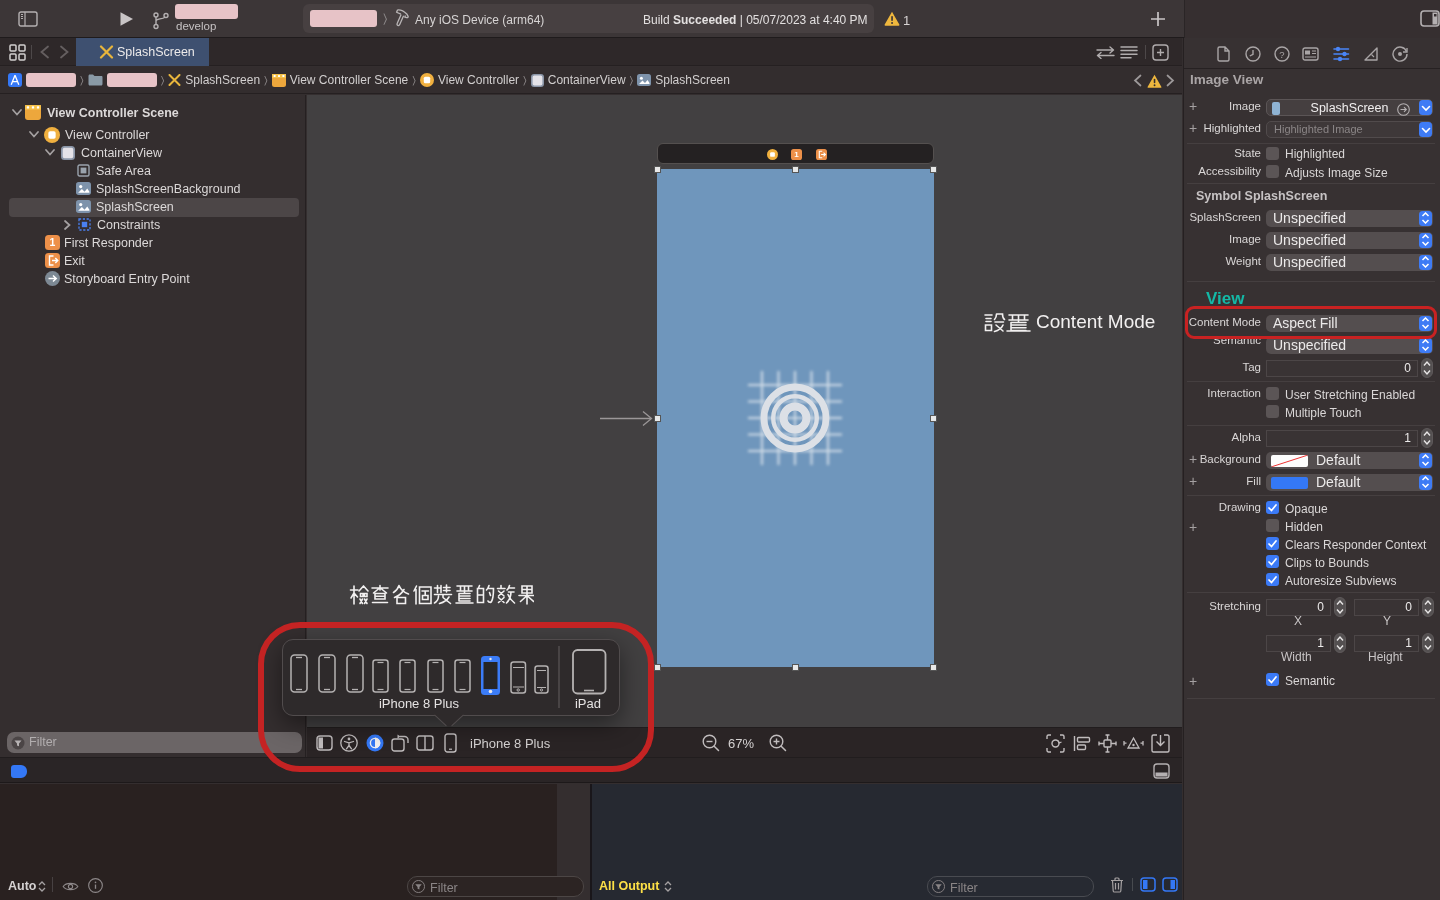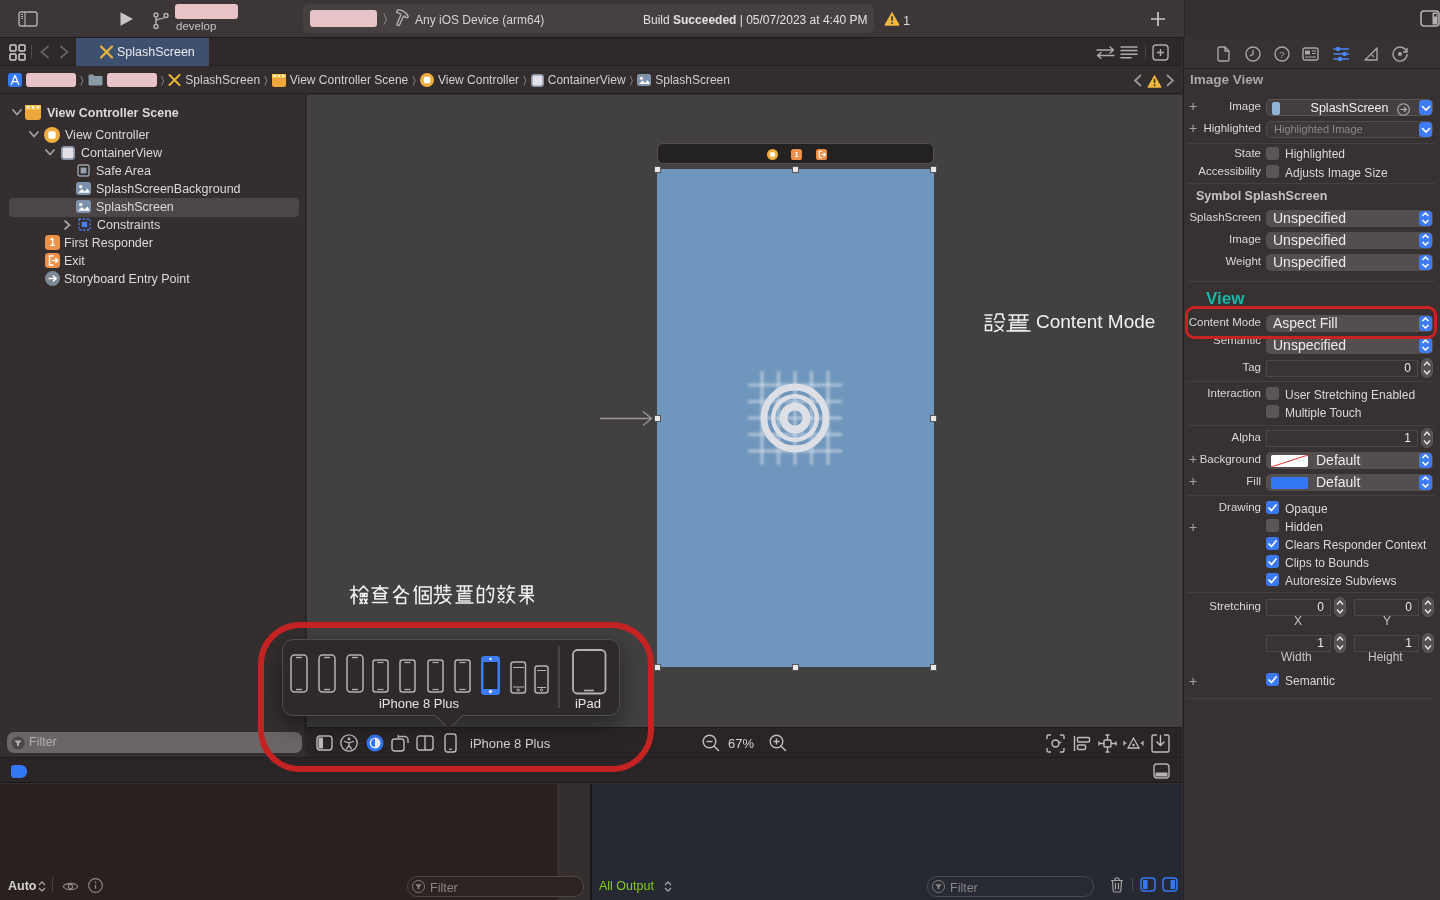--- a/index.html
+++ b/index.html
@@ -439,21 +439,21 @@
     </svg>
     <div class="abs" style="left:407px;top:92px;width:177px;height:21px;border:1px solid #4c4645;border-radius:10px;background:#2c2423">
       <svg class="abs" style="left:4px;top:3px" width="13" height="13" viewBox="0 0 14 14">
           <circle cx="7" cy="7" r="6.5" fill="none" stroke="#8a8586" stroke-width="1"></circle>
           <path d="M3.5 4.5 H10.5 L8 7.5 V10.2 L6 9.4 V7.5 Z" fill="#8a8586"></path>
         </svg>
       <div class="abs" style="left:22px;top:3.5px;font-size:12.5px;color:#8a8586">Filter</div>
     </div>
   </div>
   <div class="abs" id="consolepane" style="left:590px;top:784px;width:592px;height:116px;background:#262931;border-left:2px solid #19161a;">
-    <div class="abs" style="left:7px;top:95px;font-size:12.5px;font-weight:normal;color:#84cc16">All Output</div>
+    <div class="abs" style="left:7px;top:95px;font-size:12.5px;font-weight:bold;color:#fde047">All Output</div>
     <svg class="abs" style="left:72px;top:97px" width="8" height="11" viewBox="0 0 8 11">
         <path d="M1 4 L4 1 L7 4 M1 7 L4 10 L7 7" fill="none" stroke="#a5a1a2" stroke-width="1.3"></path>
       </svg>
     <div class="abs" style="left:335px;top:92px;width:167px;height:21px;border:1px solid #494b51;border-radius:10px;background:#272a32">
       <svg class="abs" style="left:4px;top:3px" width="13" height="13" viewBox="0 0 14 14">
           <circle cx="7" cy="7" r="6.5" fill="none" stroke="#8a8586" stroke-width="1"></circle>
           <path d="M3.5 4.5 H10.5 L8 7.5 V10.2 L6 9.4 V7.5 Z" fill="#8a8586"></path>
         </svg>
       <div class="abs" style="left:22px;top:3.5px;font-size:12.5px;color:#8a8586">Filter</div>
     </div>

